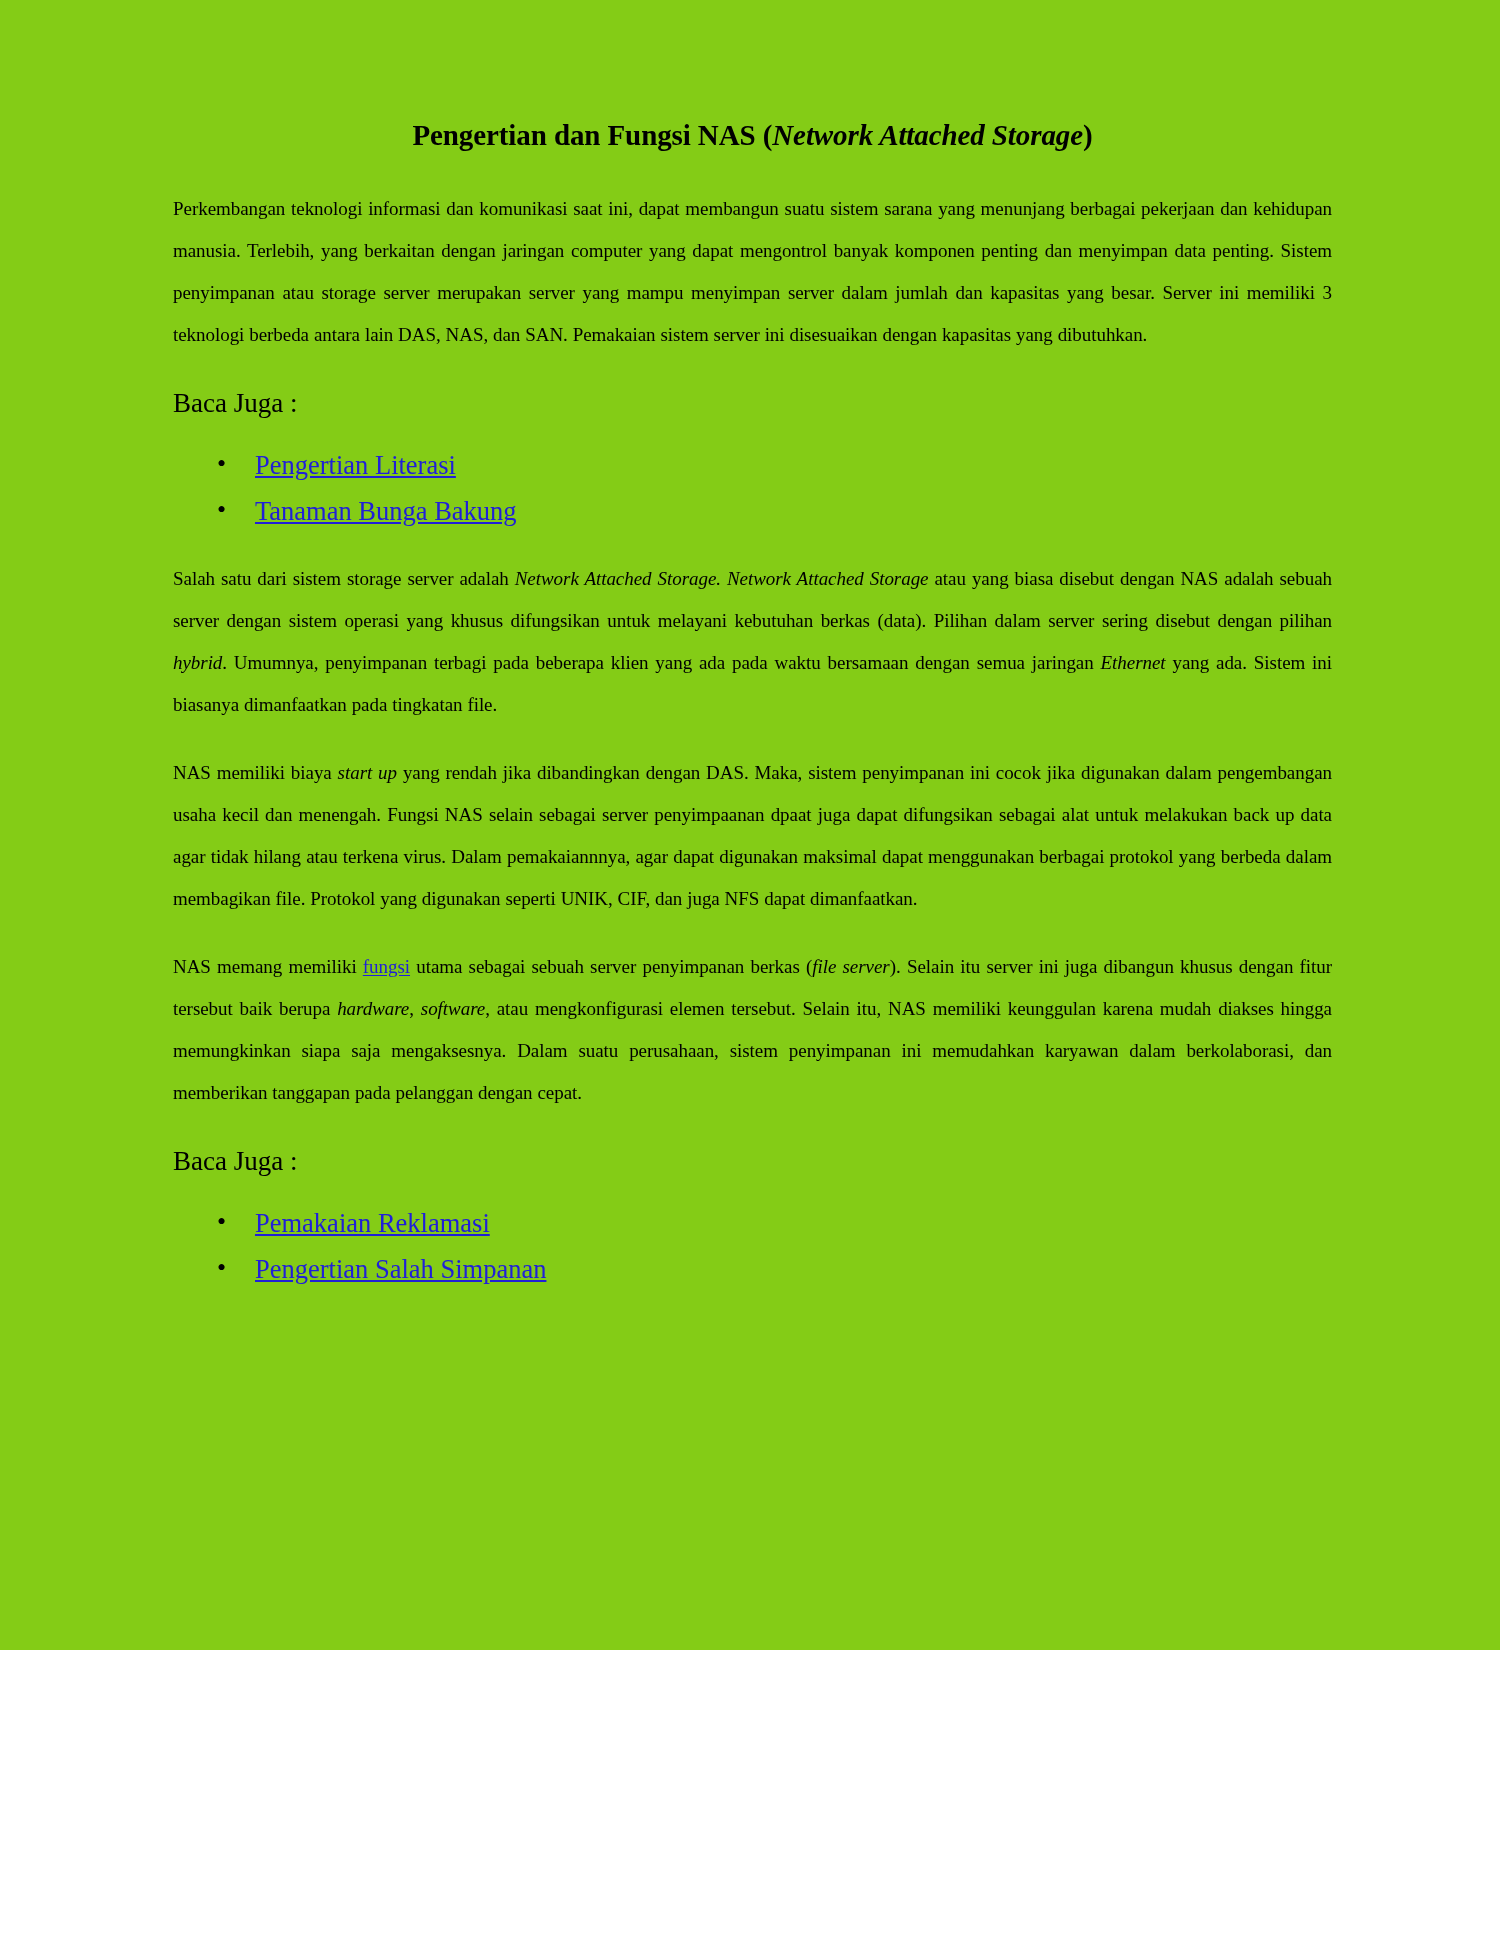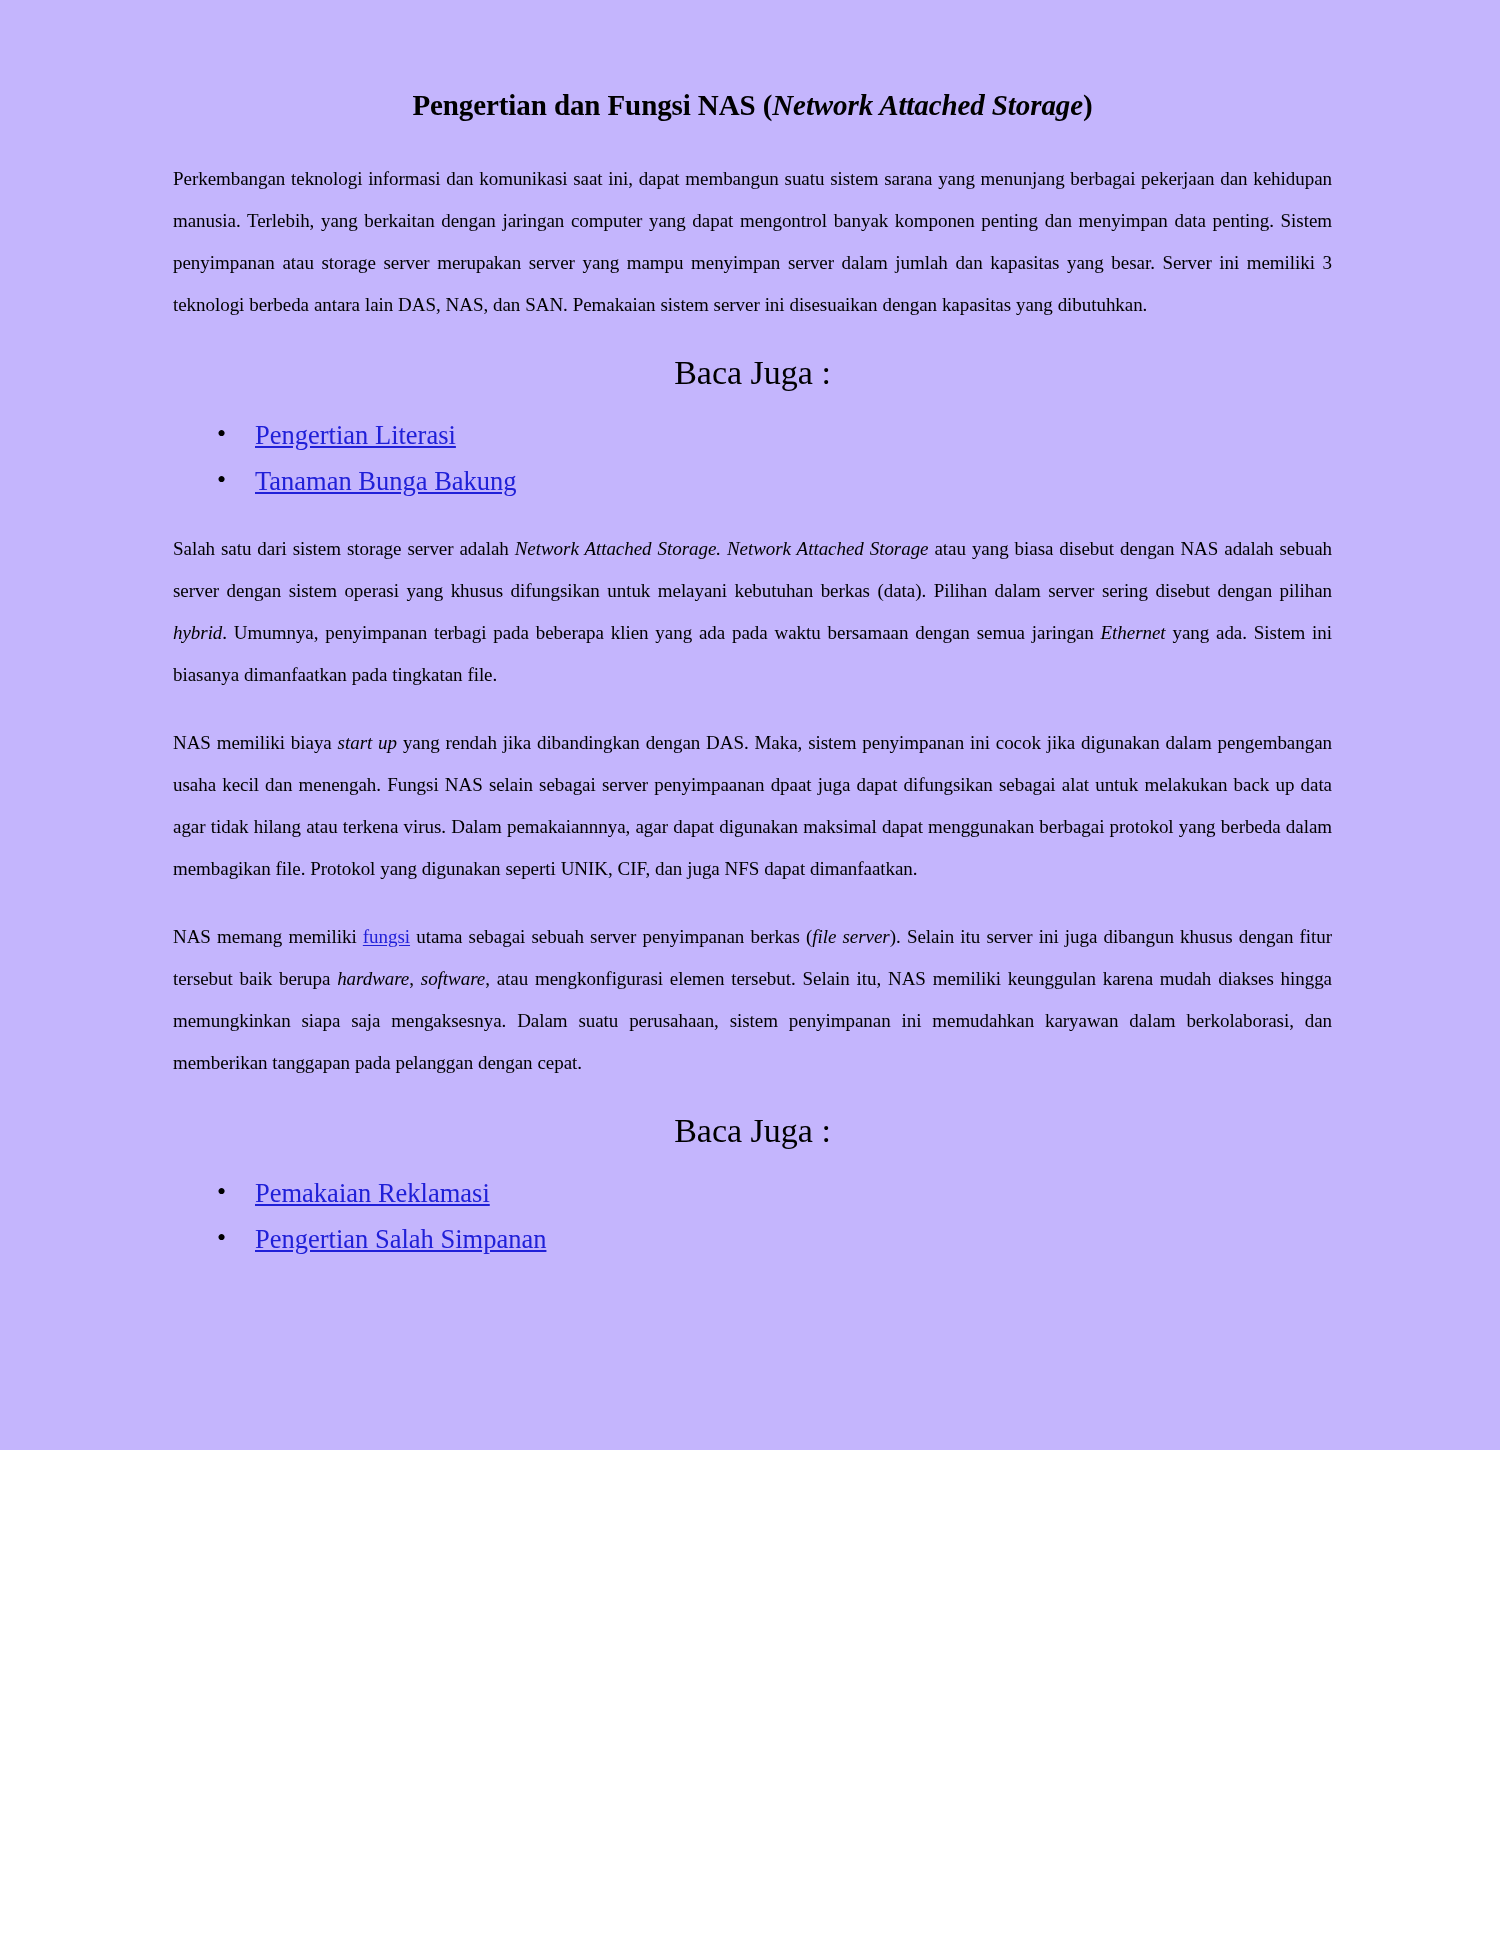--- a/index.html
+++ b/index.html
@@ -7,24 +7,24 @@
     padding: 0;
     background: #ffffff;
   }
   body {
     font-family: "Liberation Serif", "DejaVu Serif", serif;
     color: #000000;
   }
   .page {
     position: relative;
     width: 1500px;
-    height: 1450px;
-    background: #c4b5fd;
+    height: 1650px;
+    background: #84cc16;
     box-sizing: border-box;
-    padding: 88px 168px 60px 173px;
+    padding: 118px 168px 60px 173px;
     overflow: hidden;
   }
   .doc-title {
     text-align: center;
     font-size: 29px;
     font-weight: bold;
     line-height: 1.24;
     margin: 0 0 34px 0;
     letter-spacing: -0.1px;
   }
@@ -35,23 +35,23 @@
   p.body-par {
     font-size: 19px;
     line-height: 42px;
     text-align: justify;
     text-justify: inter-word;
     margin: 0 0 26px 0;
     letter-spacing: -0.05px;
     word-spacing: 0.2px;
   }
   p.lead-in {
-    font-size: 34px;
+    font-size: 27px;
     line-height: 42px;
-    text-align: center;
+    text-align: left;
     margin: 4px 0 20px 0;
   }
   ul.link-list {
     list-style: none;
     margin: 0 0 26px 0;
     padding: 0 0 0 40px;
   }
   ul.link-list li {
     position: relative;
     font-size: 26.5px;

